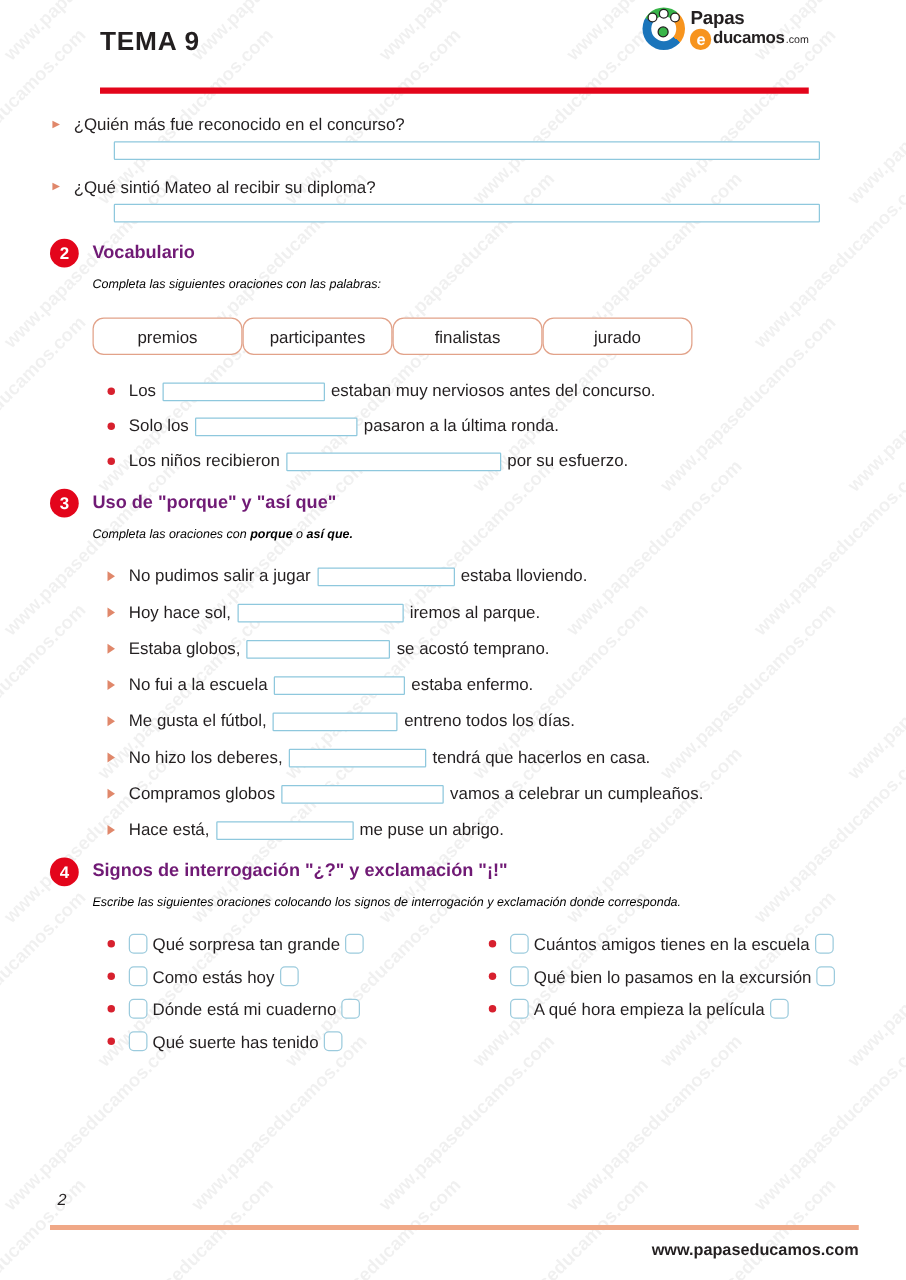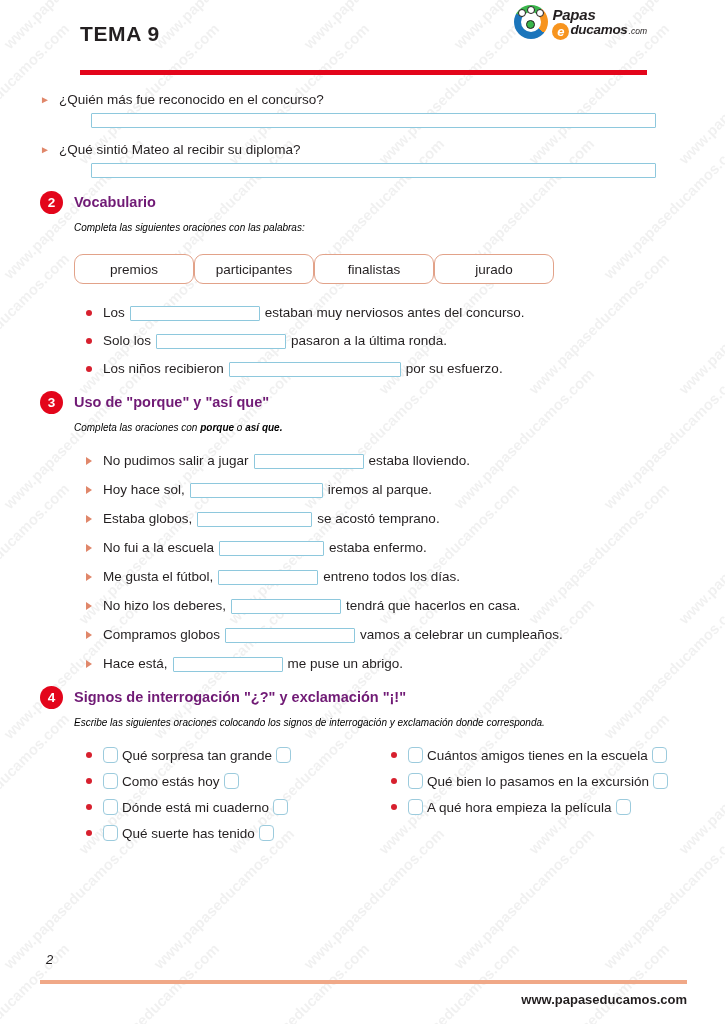--- a/index.html
+++ b/index.html
@@ -39,21 +39,21 @@
   }
 
   
   #header { position:relative; height:72px; }
   #tema-title {
     position:absolute; left:40px; top:22px;
     font-size:21px; font-weight:bold;
     letter-spacing:0.6px;
     color:#231f20;
   }
-  #logo { position:absolute; right:38px; top:7px; display:flex; align-items:flex-start;font-style:italic; }
+  #logo { position:absolute; right:38px; top:7px; display:flex; align-items:flex-end; }
   #logo-mark {
     width:34px; height:34px; border-radius:50%;
     background:
       conic-gradient(from 200deg, #1b75bb 0deg 100deg, #39b54a 100deg 200deg, #f7941e 200deg 290deg, #1b75bb 290deg 360deg);
     position:relative; flex:0 0 auto;
     margin-top:-2px;
   }
   #logo-mark::after {
     content:""; position:absolute; left:7px; top:7px;
     width:20px; height:20px; border-radius:50%;

